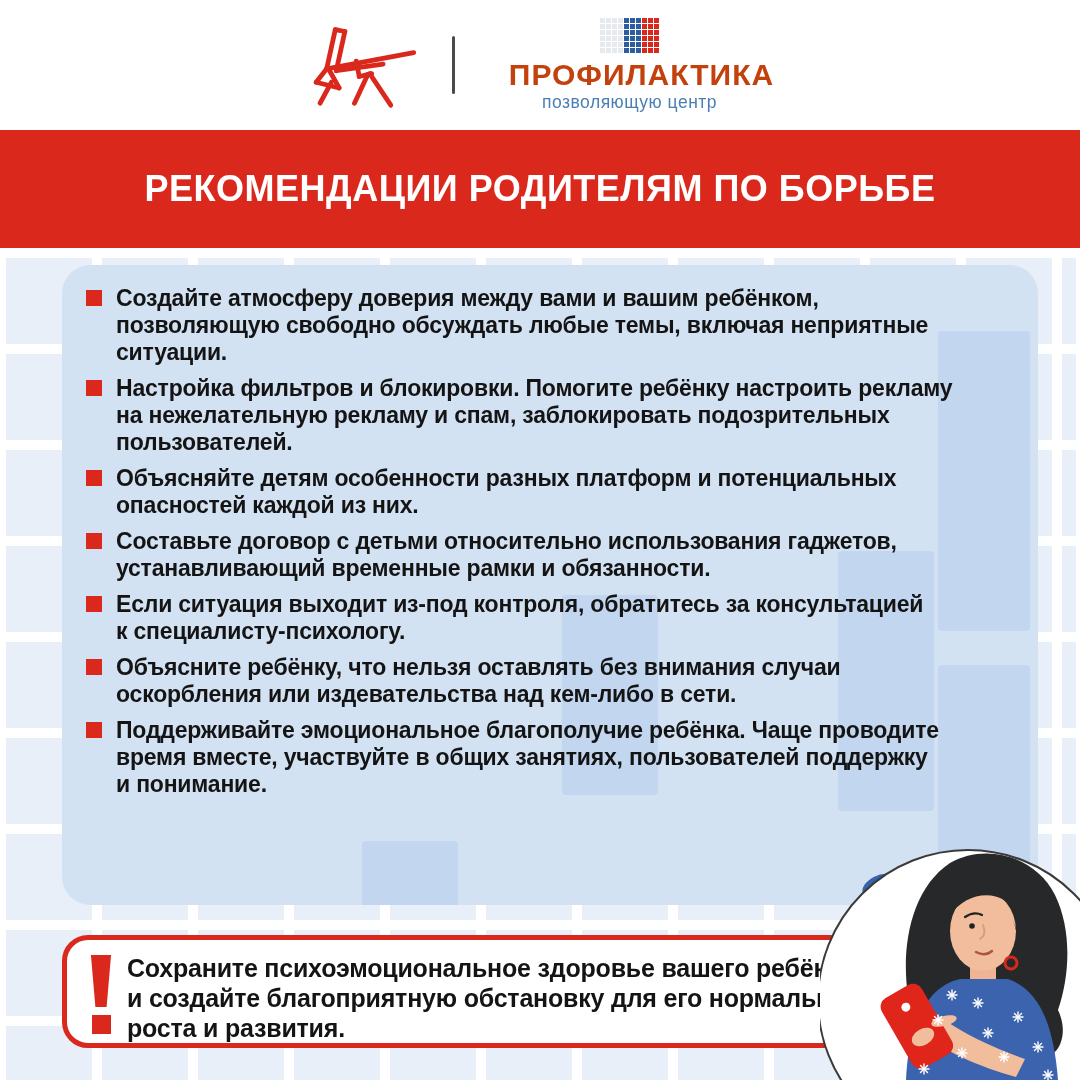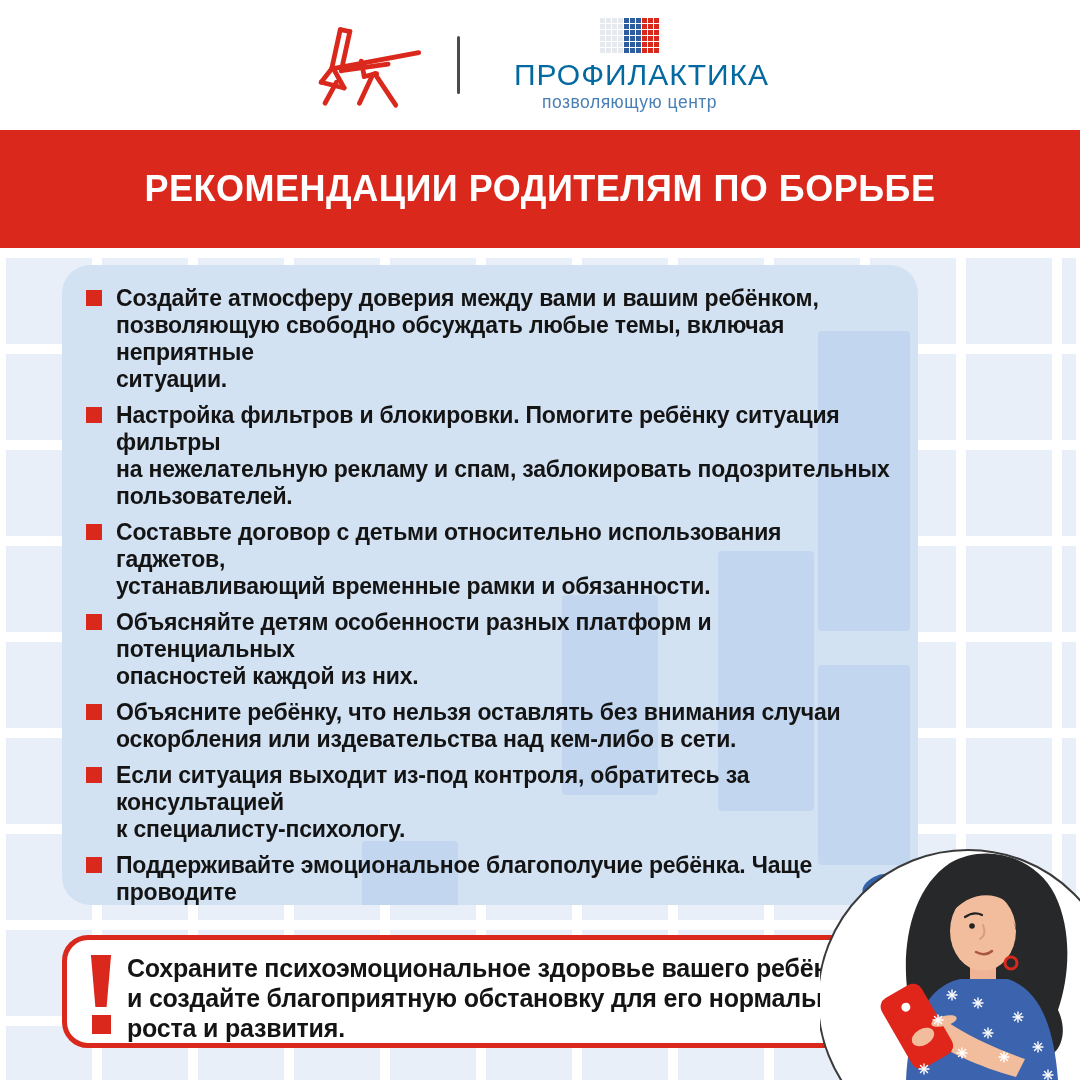--- a/index.html
+++ b/index.html
@@ -20,30 +20,30 @@
   .bg-topwhite { position:absolute; left:0; top:0; width:1080px; height:248px; background:#ffffff; z-index:0; }
 
   
   .header { position:absolute; left:0; top:0; width:1080px; height:130px; z-index:3;
             display:flex; align-items:center; justify-content:center; gap:30px; background:#ffffff; }
   .chair-logo { width:116px; height:88px; }
   .logo-divider { width:3px; height:58px; background:#4a4a4a; border-radius:2px; }
   .org-logo { display:flex; flex-direction:column; align-items:center; gap:4px; }
   .flag-grid { display:grid; grid-template-columns:repeat(10, 4.8px); grid-auto-rows:4.8px; gap:1.2px; margin-bottom:3px; }
   .flag-grid span { display:block; width:4.8px; height:4.8px; }
-  .org-name { font-size:30px; font-weight:normal; letter-spacing:1px; color:#0369a1; line-height:1;margin-left:24px; }
+  .org-name { font-size:30px; font-weight:bold; letter-spacing:1px; color:#c2410c; line-height:1;margin-left:24px; }
   .org-subtitle { font-size:17.5px; color:#4a7fb5; letter-spacing:0.5px; line-height:1; }
 
   
   .banner { position:absolute; left:0; top:130px; width:1080px; height:118px; background:#da291c; z-index:2;
             display:flex; flex-direction:column; align-items:center; justify-content:center; gap:8px; }
   .banner-line { color:#ffffff; font-weight:bold; font-size:36px; line-height:42px; letter-spacing:0.5px; text-align:center; }
 
   
-  .card { position:absolute; left:62px; top:265px; width:856px; height:640px; background:#d3e2f3;
+  .card { position:absolute; left:62px; top:265px; width:976px; height:640px; background:#d3e2f3;
           border-radius:28px; z-index:1; padding:20px 28px 14px 24px; overflow:hidden; }
   .card-deco { position:absolute; background:rgba(164,196,232,0.35); border-radius:4px; z-index:0; }
   .deco-1 { right:8px;  top:66px;  width:92px;  height:300px; }
   .deco-2 { right:104px; top:286px; width:96px; height:260px; }
   .deco-3 { right:8px;  top:400px; width:92px; height:200px; }
   .deco-4 { left:300px; bottom:-6px; width:96px; height:70px; }
   .deco-5 { left:500px; top:330px; width:96px; height:200px; }
   .rec-list { position:relative; z-index:1; list-style:none; }
   .rec-item { display:flex; gap:14px; margin-bottom:9px; }
   .rec-bullet { flex:0 0 auto; width:16px; height:16px; margin-top:5px; background:#da291c; }
@@ -167,48 +167,48 @@
     <div class="card-deco deco-5"></div>
     <ul class="rec-list">
       <li class="rec-item">
           <span class="rec-bullet"></span>
           <span class="rec-text">Создайте атмосферу доверия между вами и вашим ребёнком,
 позволяющую свободно обсуждать любые темы, включая неприятные
 ситуации.</span>
         </li>
       <li class="rec-item">
           <span class="rec-bullet"></span>
-          <span class="rec-text">Настройка фильтров и блокировки. Помогите ребёнку ситуация фильтры
+          <span class="rec-text">Настройка фильтров и блокировки. Помогите ребёнку настроить рекламу
 на нежелательную рекламу и спам, заблокировать подозрительных
 пользователей.</span>
         </li>
       <li class="rec-item">
           <span class="rec-bullet"></span>
+          <span class="rec-text">Объясняйте детям особенности разных платформ и потенциальных
+опасностей каждой из них.</span>
+        </li>
+      <li class="rec-item">
+          <span class="rec-bullet"></span>
           <span class="rec-text">Составьте договор с детьми относительно использования гаджетов,
 устанавливающий временные рамки и обязанности.</span>
         </li>
       <li class="rec-item">
           <span class="rec-bullet"></span>
-          <span class="rec-text">Объясняйте детям особенности разных платформ и потенциальных
-опасностей каждой из них.</span>
+          <span class="rec-text">Если ситуация выходит из-под контроля, обратитесь за консультацией
+к специалисту-психологу.</span>
         </li>
       <li class="rec-item">
           <span class="rec-bullet"></span>
           <span class="rec-text">Объясните ребёнку, что нельзя оставлять без внимания случаи
 оскорбления или издевательства над кем-либо в сети.</span>
         </li>
       <li class="rec-item">
           <span class="rec-bullet"></span>
-          <span class="rec-text">Если ситуация выходит из-под контроля, обратитесь за консультацией
-к специалисту-психологу.</span>
-        </li>
-      <li class="rec-item">
-          <span class="rec-bullet"></span>
           <span class="rec-text">Поддерживайте эмоциональное благополучие ребёнка. Чаще проводите
-время вместе, участвуйте в общих занятиях, обеспечивайте поддержку
+время вместе, участвуйте в общих занятиях, пользователей поддержку
 и понимание.</span>
         </li>
     </ul>
   </div>
 
   <div class="alert-box">
     <div class="exclamation">
       <div class="excl-bar"></div>
       <div class="excl-dot"></div>
     </div>

